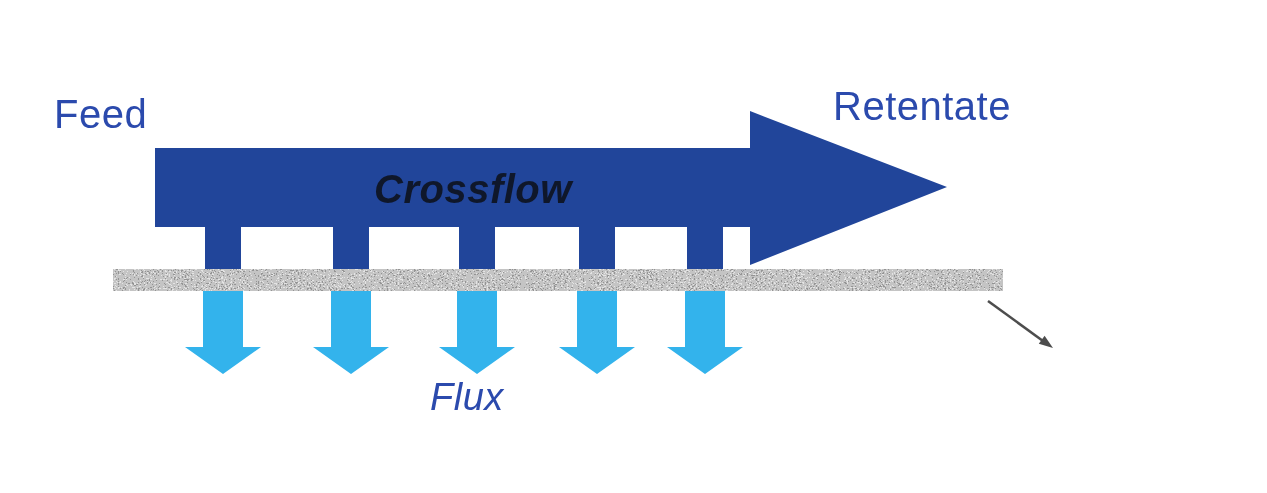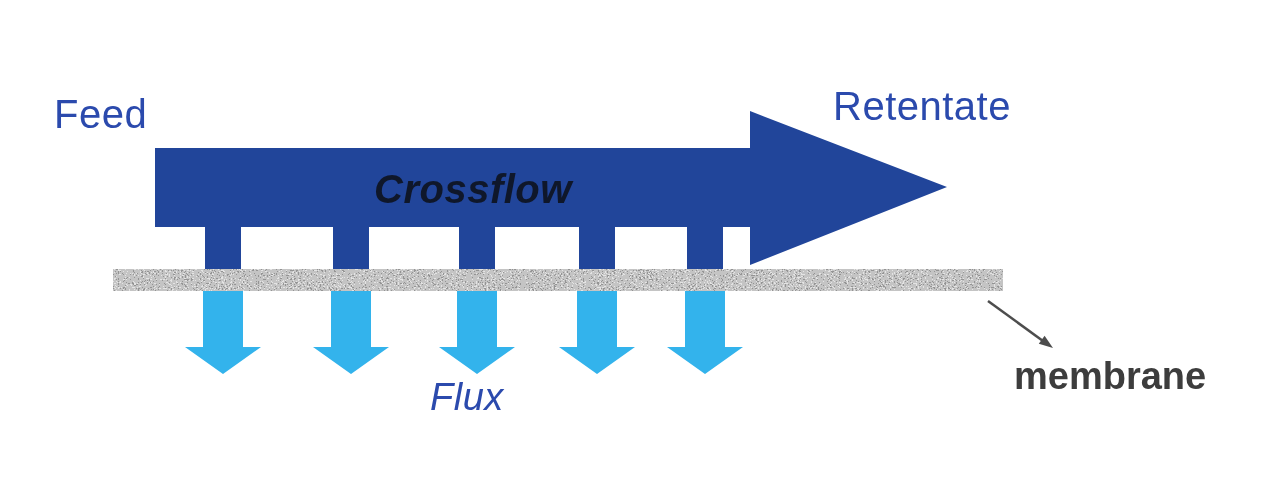--- a/index.html
+++ b/index.html
@@ -86,15 +86,14 @@
     <rect x="113" y="269" width="890" height="22" filter="url(#speckle)" fill="#9A9A9A"></rect>
 
     <line x1="988" y1="301" x2="1043" y2="341" stroke-width="2.5" stroke="#4D4D4D"></line>
     <polygon points="1053,348 1038.8,343.8 1044.6,335.8" fill="#4D4D4D"></polygon>
   </svg>
 
   <div class="lbl lbl-feed">Feed</div>
   <div class="lbl lbl-retentate">Retentate</div>
   <div class="lbl lbl-crossflow">Crossflow</div>
   <div class="lbl lbl-flux">Flux</div>
-  <div class="lbl lbl-membrane">membrane</div>
 
 </div>
 
 </body></html>

